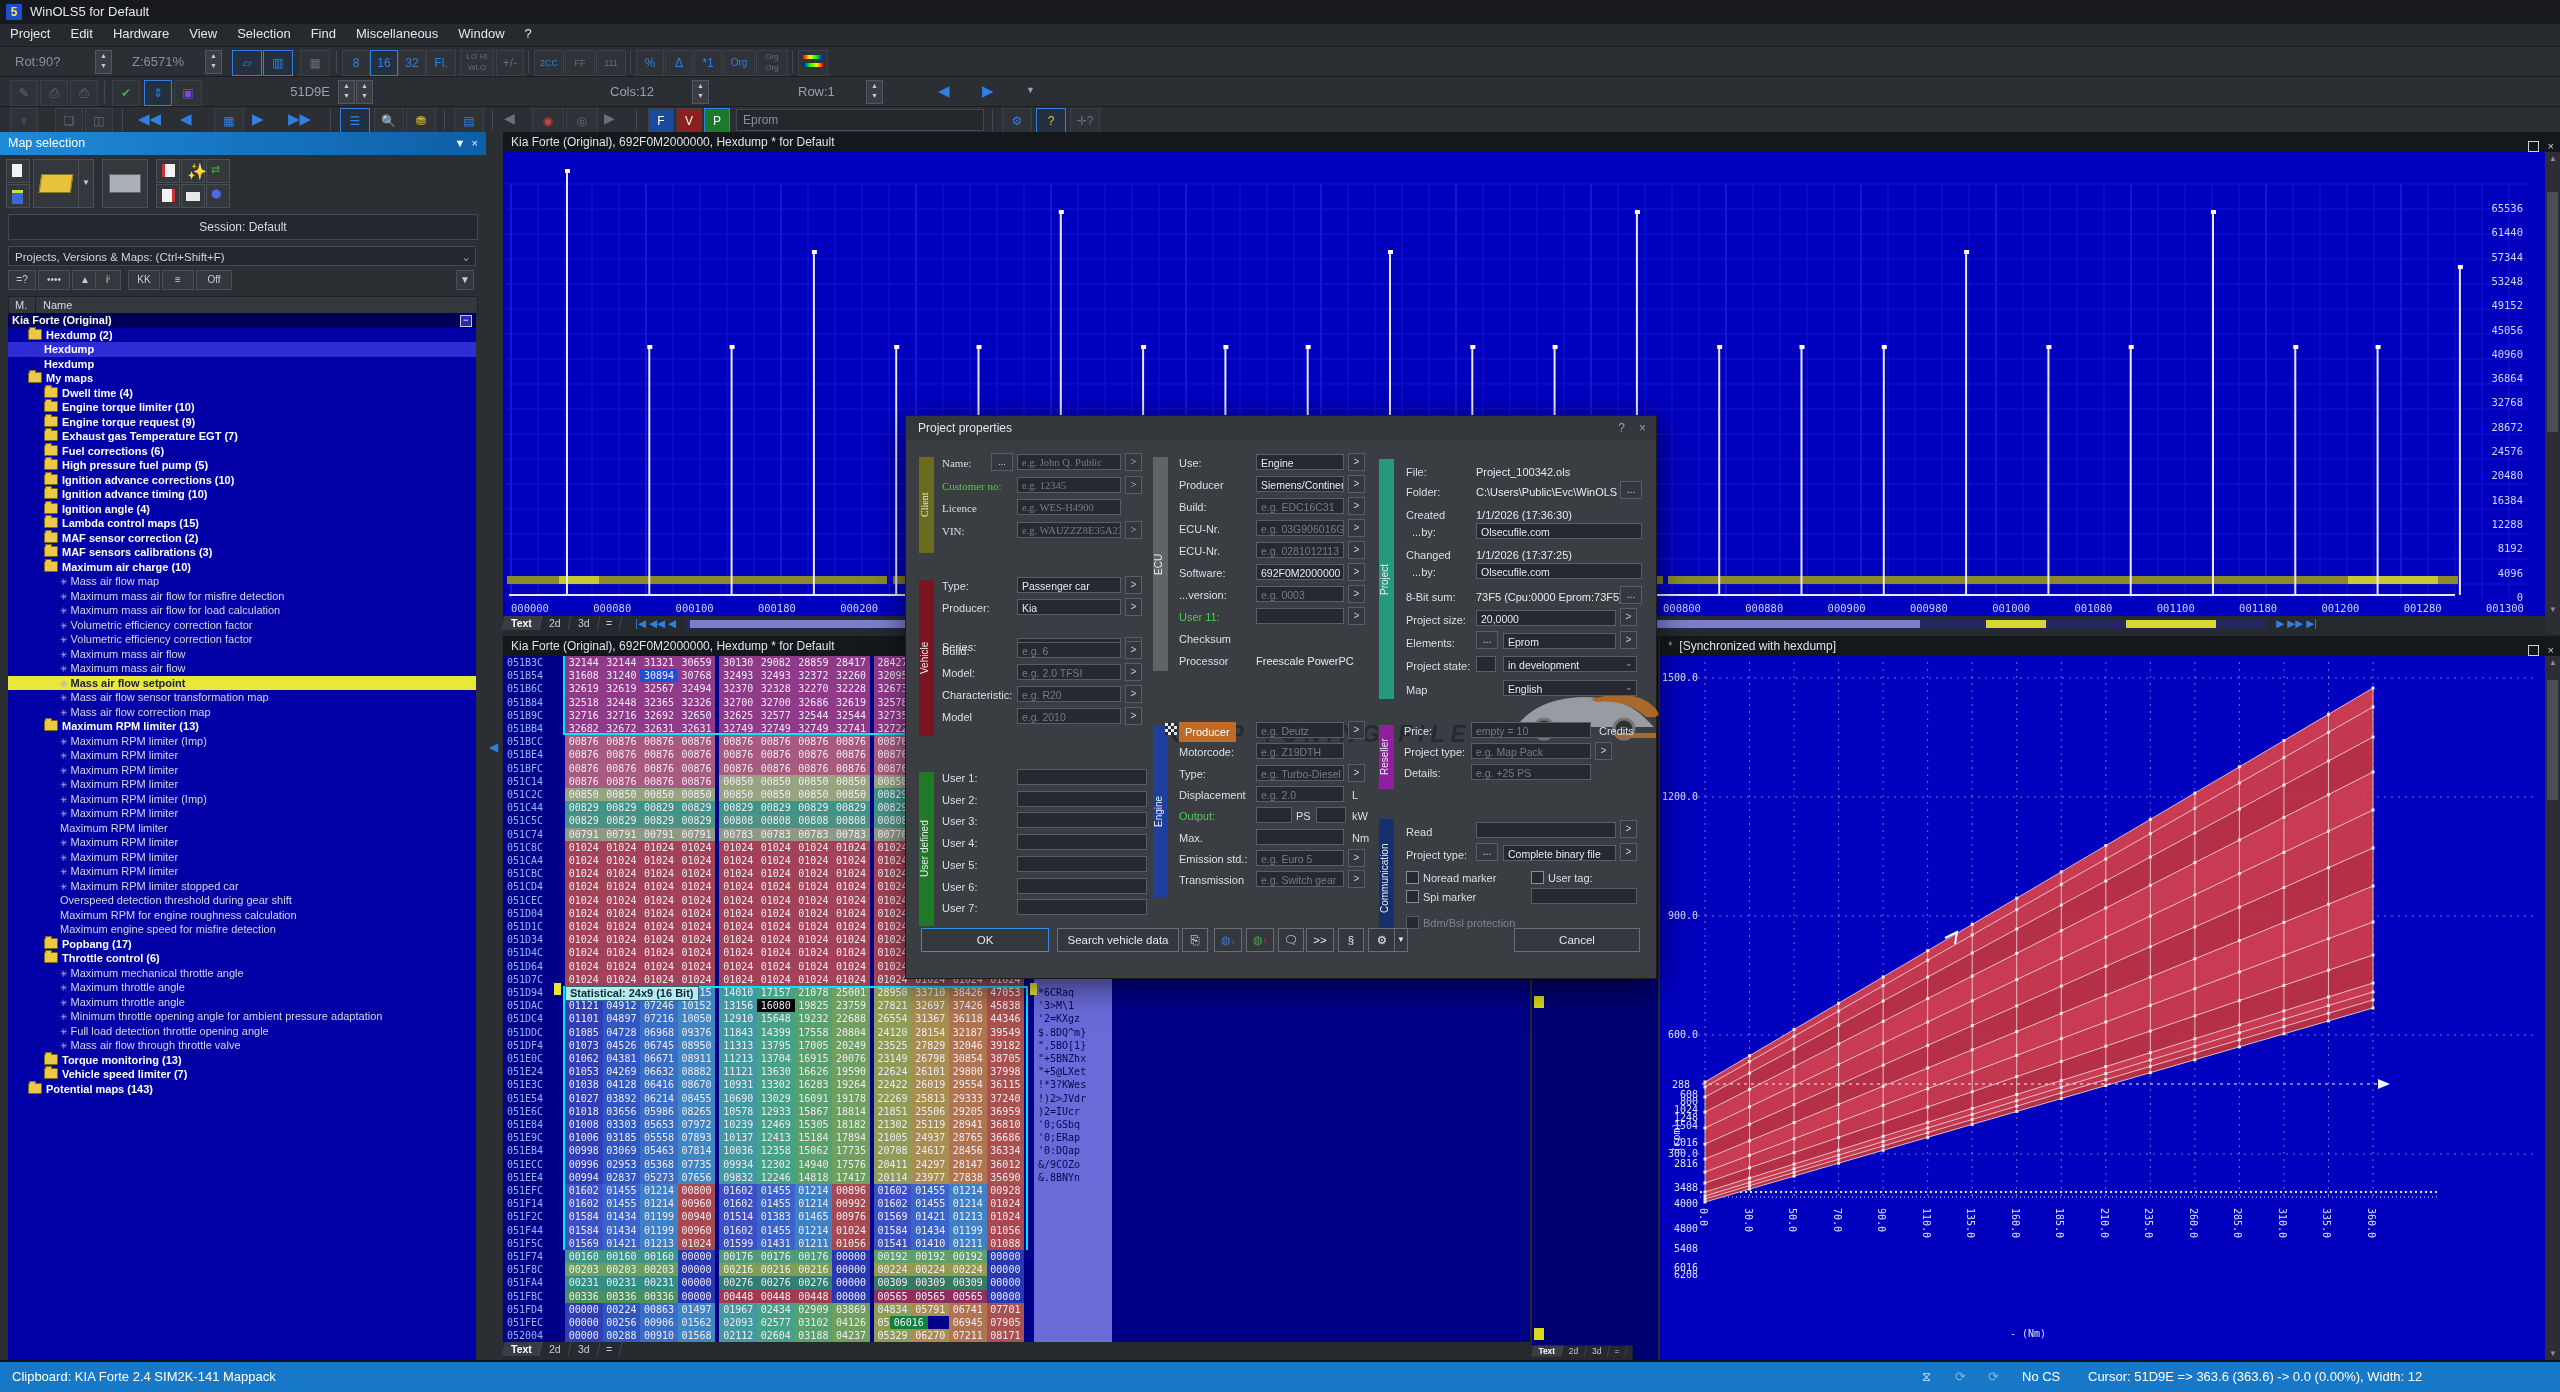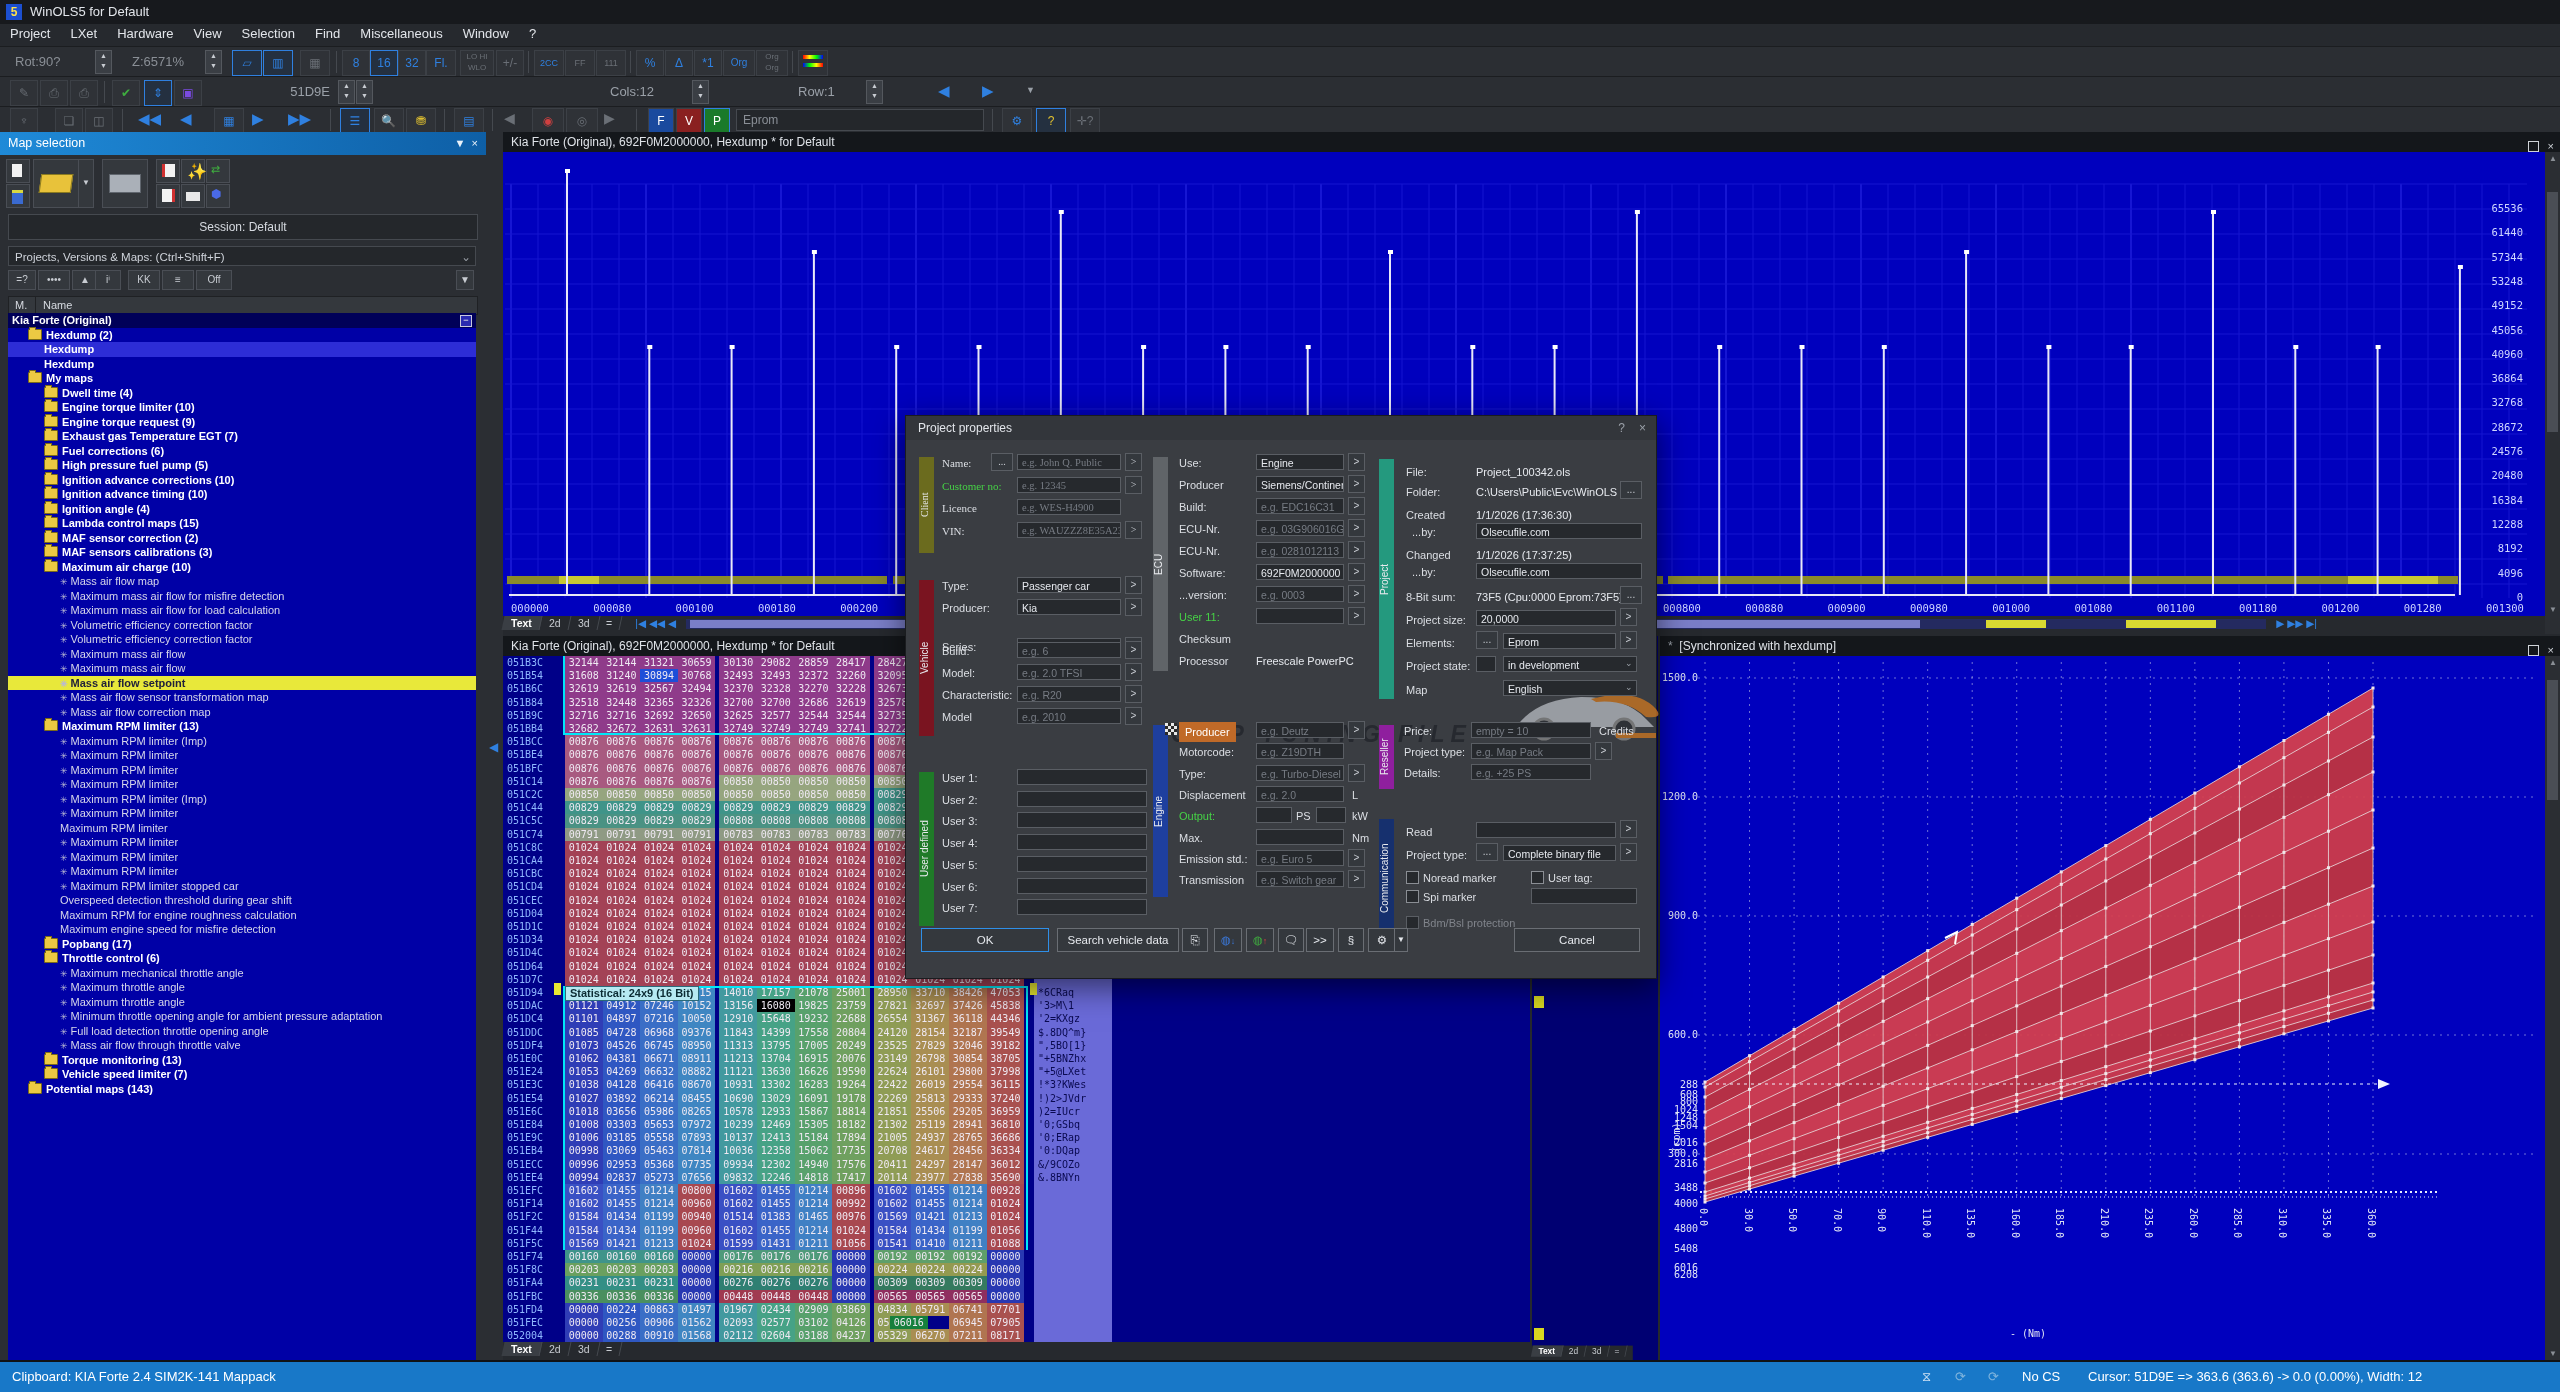--- a/index.html
+++ b/index.html
@@ -116,21 +116,21 @@
 </head>
 <body>
 
 <div id="screen">
 
   <div id="titlebar" class="abs">
     <div id="appicon" class="abs">5</div>
     <span id="apptitle" class="abs">WinOLS5 for Default</span>
   </div>
 
-  <div id="menubar" class="abs"><span class="mitem">Project</span><span class="mitem">LXet</span><span class="mitem">Hardware</span><span class="mitem">View</span><span class="mitem">Selection</span><span class="mitem">Find</span><span class="mitem">Miscellaneous</span><span class="mitem">Window</span><span class="mitem">?</span></div>
+  <div id="menubar" class="abs"><span class="mitem">Project</span><span class="mitem">Edit</span><span class="mitem">Hardware</span><span class="mitem">View</span><span class="mitem">Selection</span><span class="mitem">Find</span><span class="mitem">Miscellaneous</span><span class="mitem">Window</span><span class="mitem">?</span></div>
 
   <div id="tb1" class="abs tbrow">
     <span class="abs tbtxt" style="left:15px">Rot:90?</span>
     <span class="abs spin" style="left:95px;top:3px">▲<br>▼</span>
     <span class="abs tbtxt" style="left:132px">Z:6571%</span>
     <span class="abs spin" style="left:205px;top:3px">▲<br>▼</span>
     <div class="tbtn sel" style="left:232px;width:28px">▱</div>
     <div class="tbtn sel" style="left:263px;width:28px">▥</div>
     <div class="tbtn dim" style="left:300px;width:28px">▦</div>
     <div class="sep" style="left:336px"></div>
@@ -1672,21 +1672,21 @@
           <rect x="711.5" y="30.5" width="3" height="3" fill="#f2e8ea"></rect>
           <line x1="42" y1="428" x2="720" y2="428" stroke="#f0f4ff" stroke-width="1" stroke-dasharray="3,4"></line>
           <polygon points="730,428 718,423 718,433" fill="#f0f4ff"></polygon>
           <path d="M285 282 l12 -6 l-2 12" fill="none" stroke="#ffffff" stroke-width="2"></path>
         </svg>
         <div class="lbl3d" style="left: 0px; top: 16px; width: 38px; text-align: right;">1500.0</div>
         <div class="lbl3d" style="left: 0px; top: 135px; width: 38px; text-align: right;">1200.0</div>
         <div class="lbl3d" style="left: 0px; top: 254px; width: 38px; text-align: right;">900.0</div>
         <div class="lbl3d" style="left: 0px; top: 373px; width: 38px; text-align: right;">600.0</div>
         <div class="lbl3d" style="left: 0px; top: 492px; width: 38px; text-align: right;">300.0</div>
-        <div class="lbl3d" style="left: 4px; top: 423px; width: 34px; text-align: right;">288</div>
+        <div class="lbl3d" style="left: 4px; top: 423px; width: 34px; text-align: center;">288</div>
         <div class="lbl3d" style="left: 4px; top: 433px; width: 34px; text-align: right;">608</div>
         <div class="lbl3d" style="left: 4px; top: 440px; width: 34px; text-align: right;">800</div>
         <div class="lbl3d" style="left: 4px; top: 448px; width: 34px; text-align: right;">1024</div>
         <div class="lbl3d" style="left: 4px; top: 456px; width: 34px; text-align: right;">1248</div>
         <div class="lbl3d" style="left: 4px; top: 464px; width: 34px; text-align: right;">1504</div>
         <div class="lbl3d" style="left: 4px; top: 481px; width: 34px; text-align: right;">2016</div>
         <div class="lbl3d" style="left: 4px; top: 502px; width: 34px; text-align: right;">2816</div>
         <div class="lbl3d" style="left: 4px; top: 526px; width: 34px; text-align: right;">3488</div>
         <div class="lbl3d" style="left: 4px; top: 542px; width: 34px; text-align: right;">4000</div>
         <div class="lbl3d" style="left: 4px; top: 567px; width: 34px; text-align: right;">4800</div>

